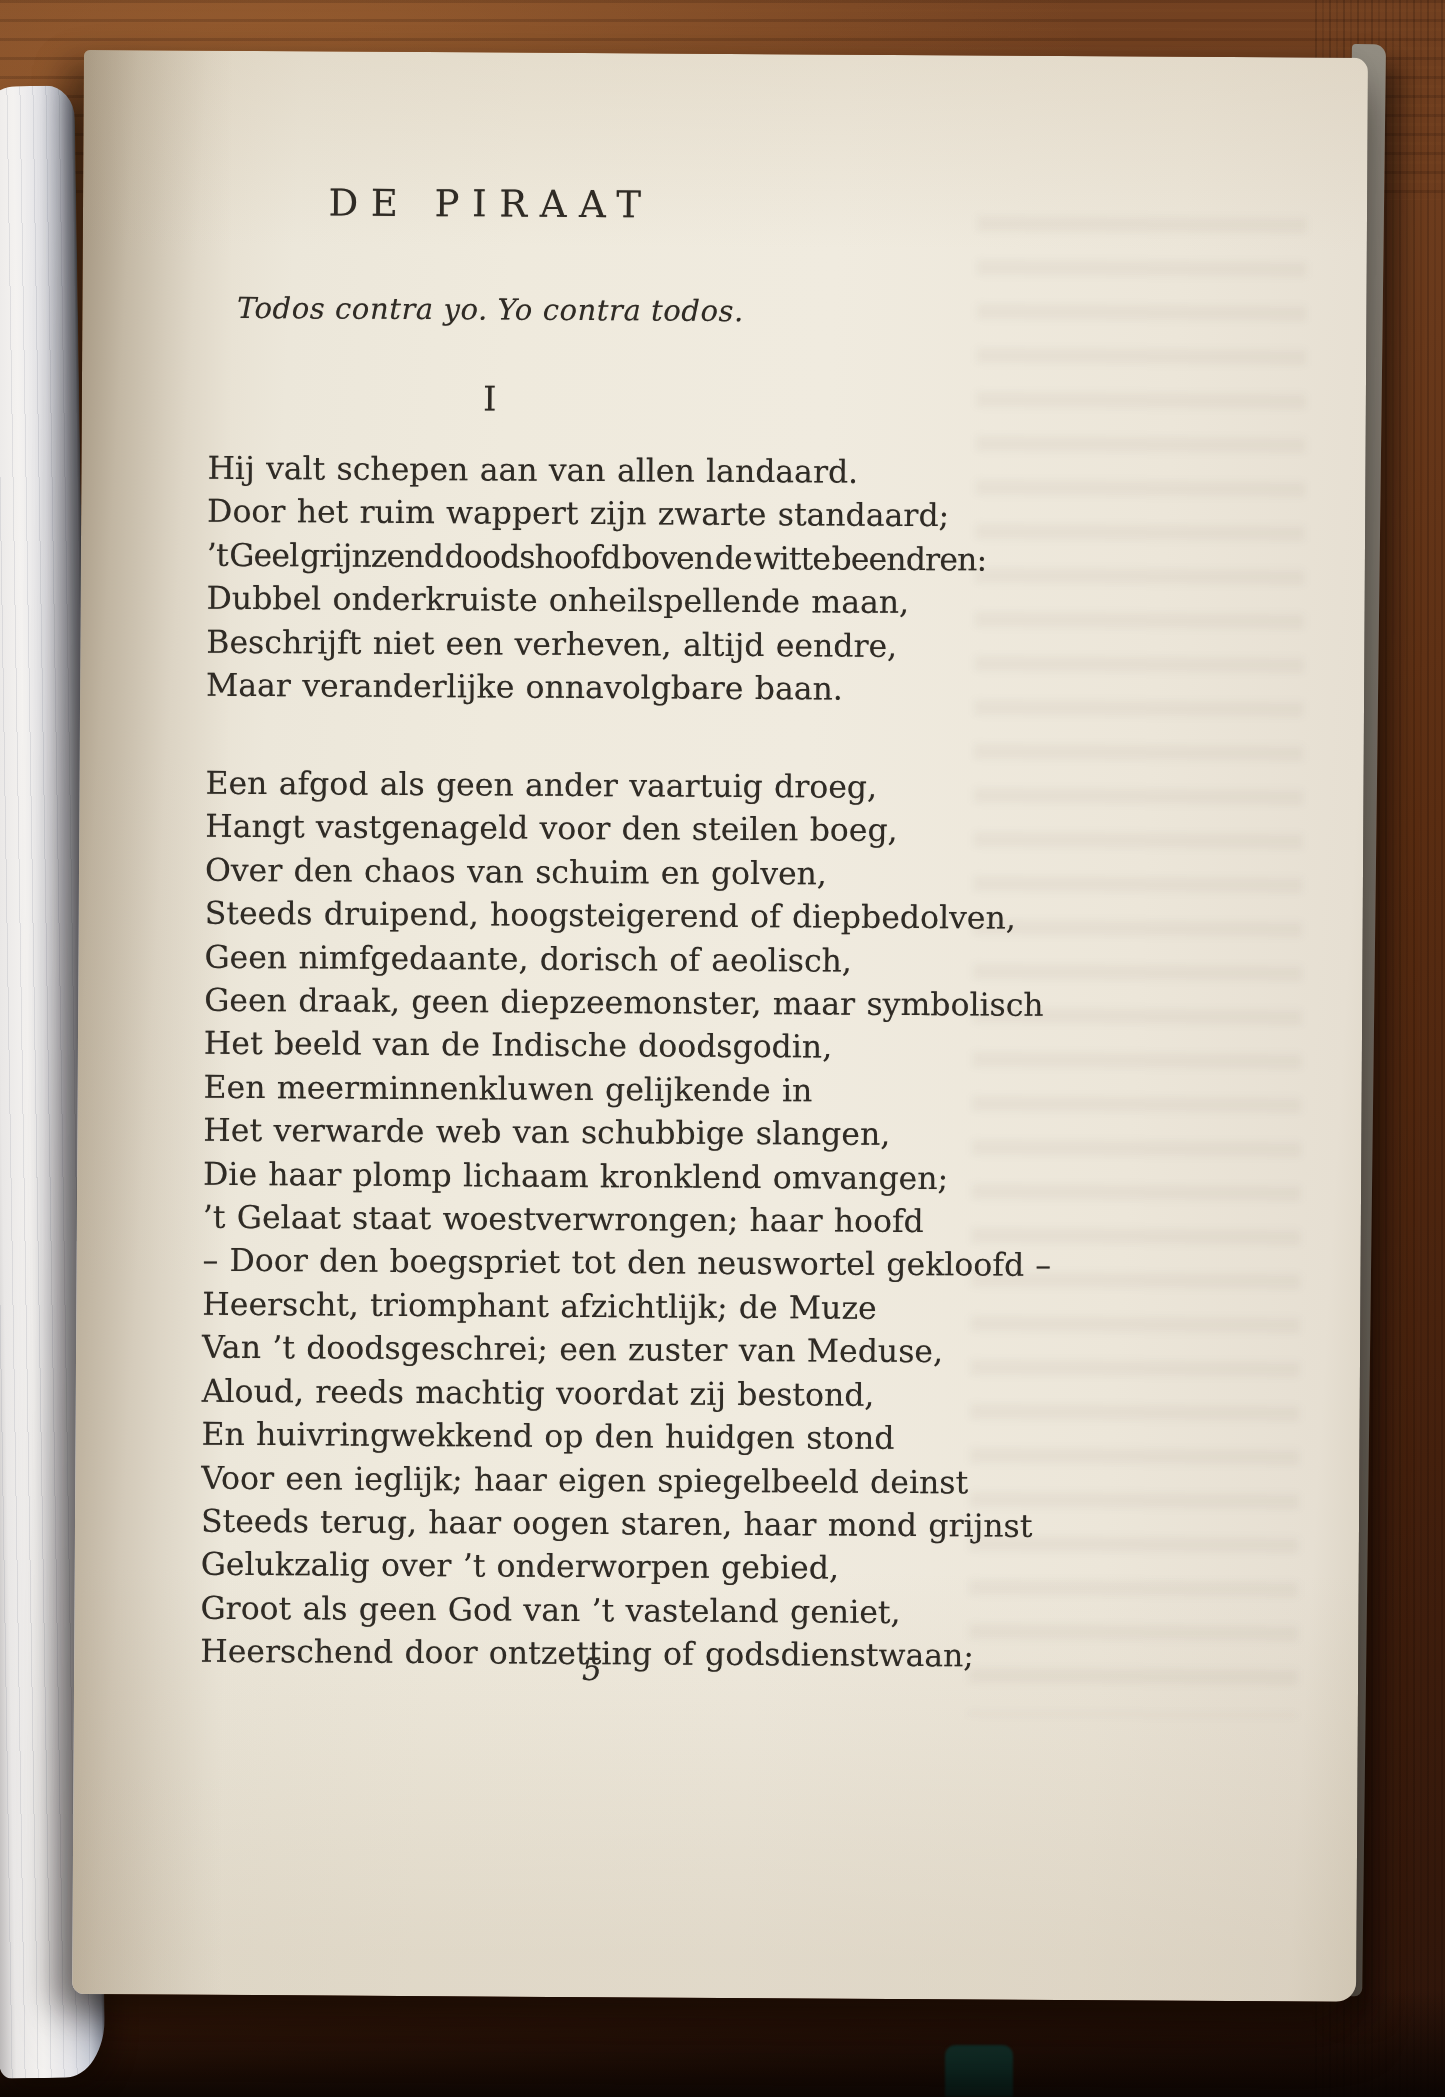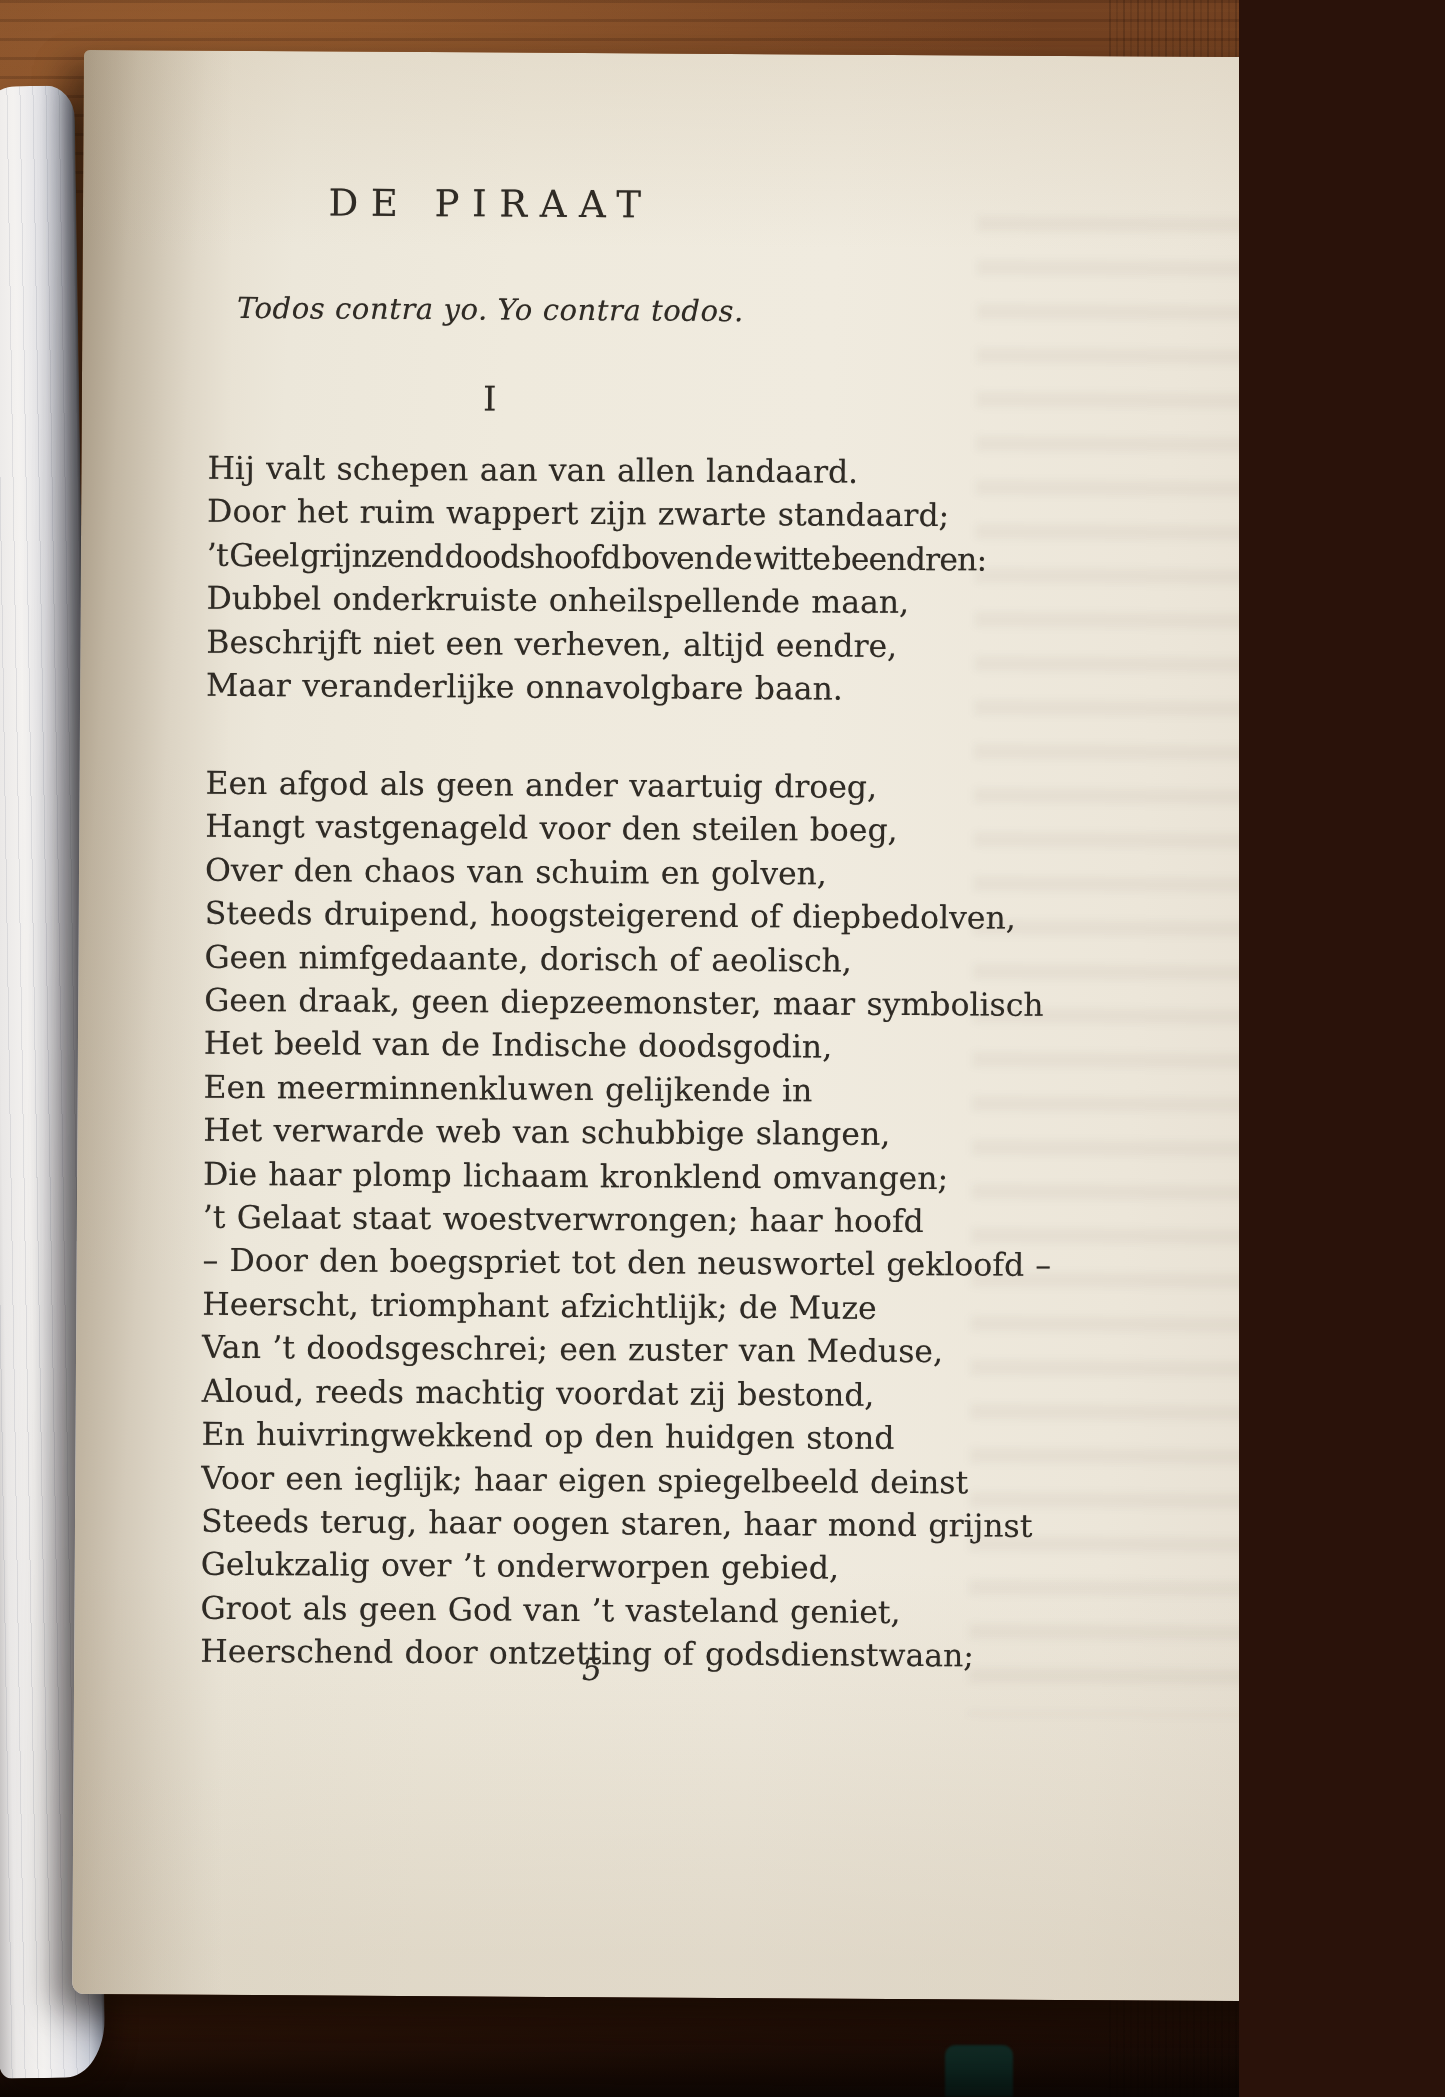--- a/index.html
+++ b/index.html
@@ -2,21 +2,21 @@
 <html><head>
 <meta charset="utf-8">
 <style>
   html,body{margin:0;padding:0;}
   body{
     width:1445px;height:2097px;
     font-family:"DejaVu Serif", serif;
     overflow:hidden;
     background:#2a120a;
   }
-  .scene{position:relative;width:1199px;height:2097px;overflow:hidden;padding-left:40px;}
+  .scene{position:relative;width:1445px;height:2097px;overflow:hidden;}
 
   
   .wood{
     position:absolute;inset:0;
     background:
       radial-gradient(1300px 900px at 20% 6%, rgba(196,126,64,0.38), rgba(0,0,0,0) 62%),
       linear-gradient(158deg,#7d4a27 0%,#6e3d1e 28%,#5a2d12 52%,#44200d 76%,#2c140a 100%);
   }
   .wood-grain-top{
     position:absolute;left:0;top:0;width:1445px;height:200px;

